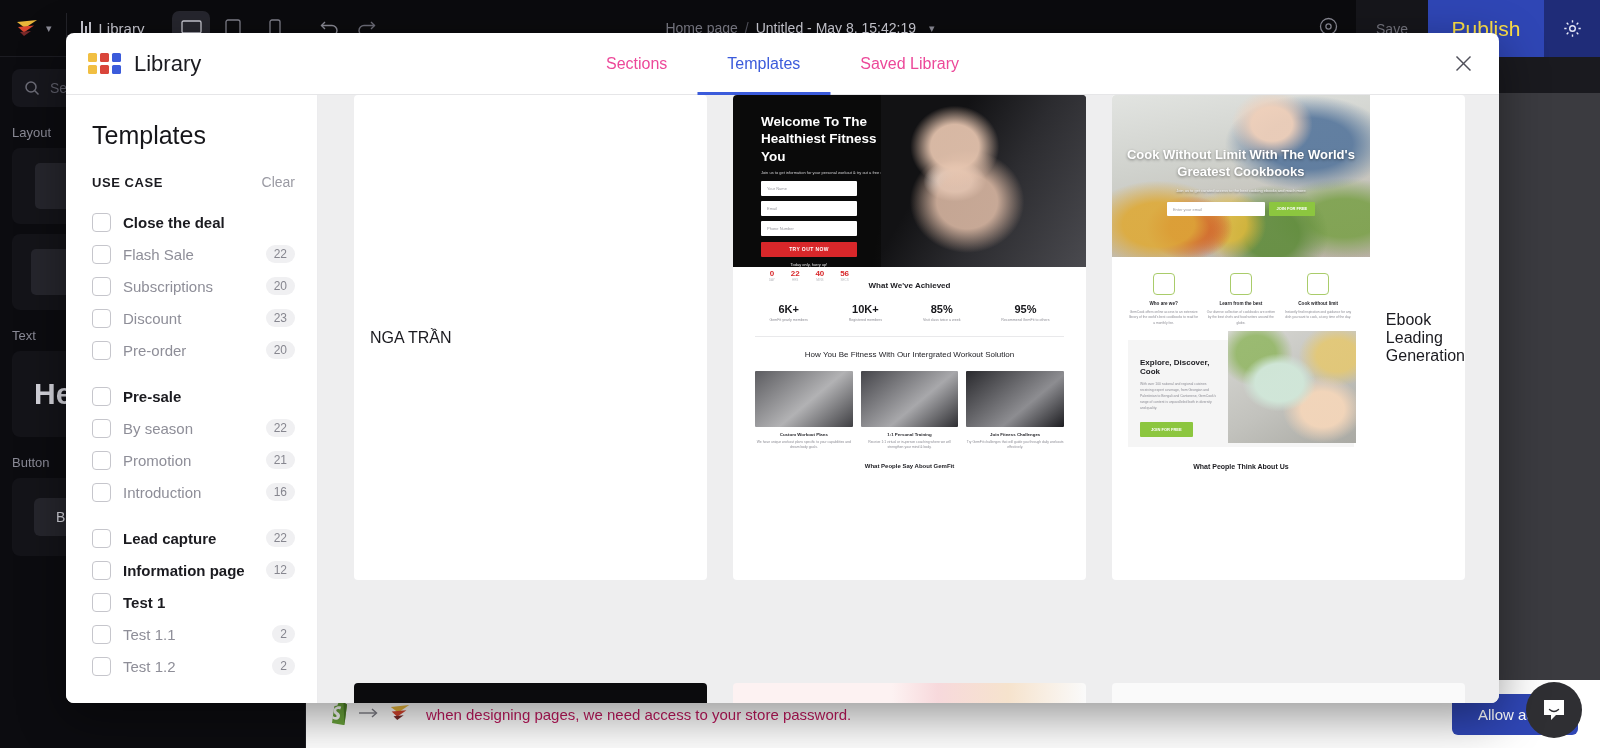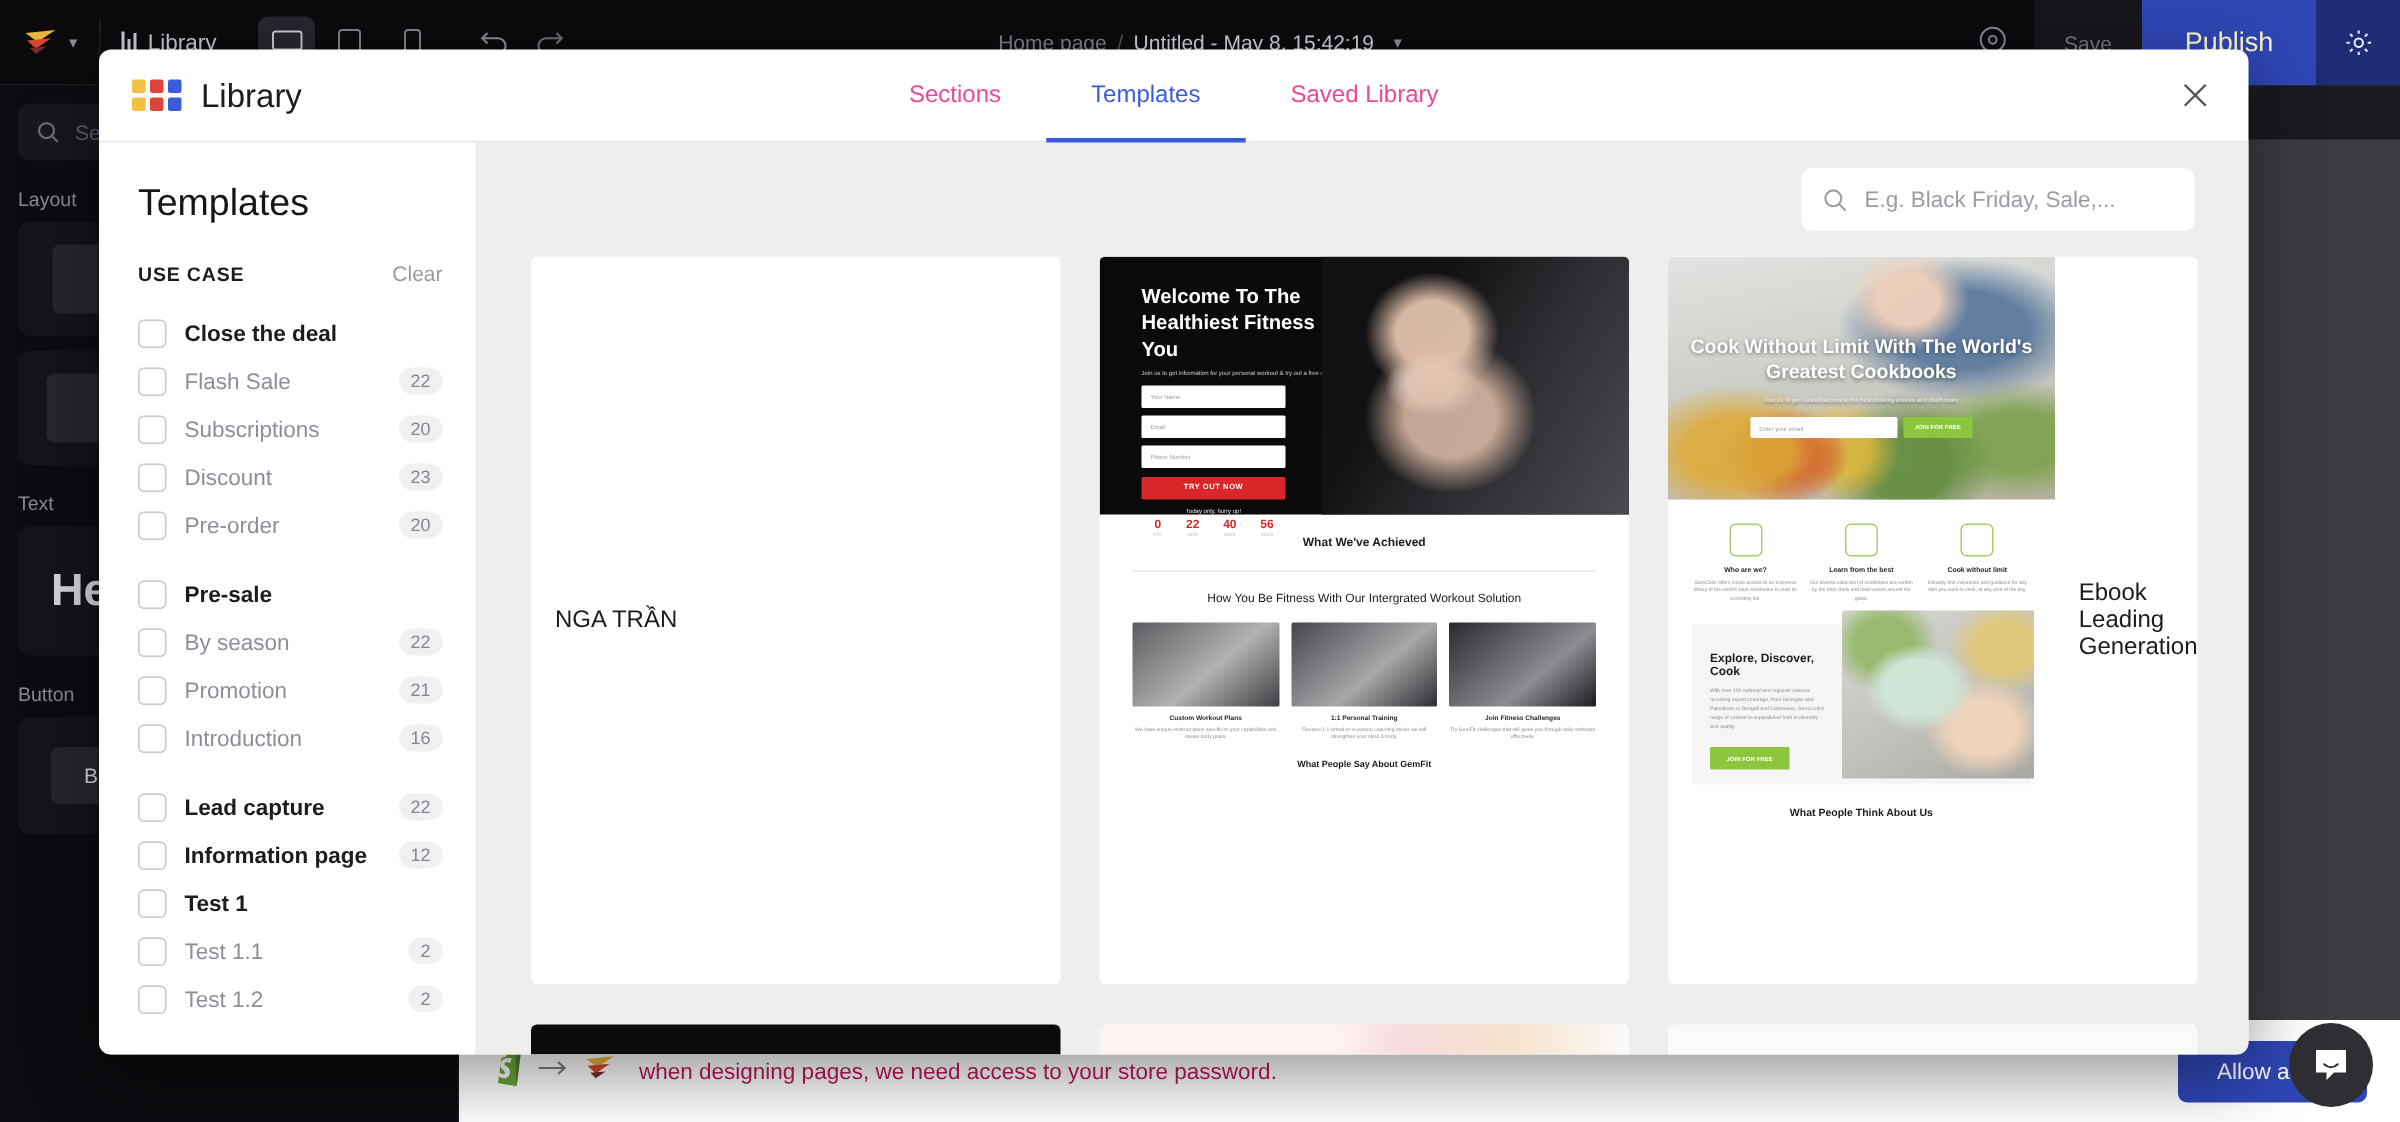--- a/index.html
+++ b/index.html
@@ -31,21 +31,21 @@
   .dev-btn { width: 38px; height: 34px; border-radius: 7px; display: flex; align-items: center; justify-content: center; }
   .dev-btn.active { background: #26262e; }
   .tb-undo { display: flex; gap: 16px; margin-left: 26px; color: #7f7f8a; }
   .tb-center { position: absolute; left: 50%; transform: translateX(-50%); display: flex; align-items: center; gap: 7px; font-size: 14px; }
   .tb-crumb-a { color: #7d7d88; }
   .tb-crumb-slash { color: #55555f; }
   .tb-crumb-b { color: #cfcfd8; }
   .tb-right { position: absolute; right: 0; top: 0; height: 57px; display: flex; align-items: center; gap: 0; }
   .tb-eye { padding: 0 18px; color: #8a8a95; }
   .btn-save { height: 57px; width: 72px; display:flex; align-items:center; justify-content:center; color: #75757f; font-size: 14px; background: #16161b; }
-  .btn-publish { height: 57px; width: 116px; display:flex; align-items:center; justify-content:center; color: #fef9c3; font-size: 18px; background: #2f46b5; }
+  .btn-publish { height: 57px; width: 116px; display:flex; align-items:center; justify-content:center; color: #fde047; font-size: 21px; background: #2f46b5; }
   .btn-gear { height: 57px; width: 56px; display:flex; align-items:center; justify-content:center; background: #1f2c78; color:#e6e8f8; }
 
   .app-left {
     position: absolute; left: 0; top: 57px; width: 306px; height: 691px;
     background: #0c0c10; border-right: 1px solid #1b1b21;
   }
   .als-search { margin: 12px; height: 38px; background: #17171d; border-radius: 8px; display: flex; align-items: center; padding: 0 12px; gap: 10px; color: #5f5f6b; font-size: 14px; }
   .als-group { color: #8a8a96; font-size: 13px; margin: 18px 0 8px 12px; }
   .als-tile-row { display: flex; gap: 10px; margin: 0 12px; }
   .als-tile { background: #141419; border-radius: 8px; height: 76px; flex: 1; display:flex; align-items:center; justify-content:center; }
@@ -419,29 +419,20 @@
             </div>
             <div class="flt">
               <span class="cb"></span>
               <span class="nm">Test 1.2</span>
               <span class="ct">2</span>
             </div>
           </div>
       </div>
 
       <div class="ml-main">
-        <div class="mm-top">
-          <div class="mm-search">
-            <svg width="17" height="17" viewBox="0 0 17 17" fill="none" stroke="#9c9ca5" stroke-width="1.4">
-                <circle cx="7.2" cy="7.2" r="5.3"></circle>
-                <line x1="11.3" y1="11.3" x2="15.4" y2="15.4"></line>
-              </svg>
-            <span class="ph">E.g. Black Friday, Sale,...</span>
-          </div>
-        </div>
 
         <div class="mm-grid">
 
           <div class="card">
             <div class="thumb">
               <div class="th-earth">
                 <div class="earth-ball"></div>
               </div>
             </div>
             <div class="cap">NGA TRẦN</div>
@@ -473,20 +464,38 @@
                         <span>MINS</span>
                       </div>
                     <div>
                         <b>56</b>
                         <span>SECS</span>
                       </div>
                   </div>
                 </div>
                 <div class="fit-sec">
                   <div class="h">What We've Achieved</div>
+                  <div class="fit-stats">
+                    <div class="s">
+                        <b>6K+</b>
+                        <span>GemFit yearly members</span>
+                      </div>
+                    <div class="s">
+                        <b>10K+</b>
+                        <span>Registered members</span>
+                      </div>
+                    <div class="s">
+                        <b>85%</b>
+                        <span>Visit class twice a week</span>
+                      </div>
+                    <div class="s">
+                        <b>95%</b>
+                        <span>Recommend GemFit to others</span>
+                      </div>
+                  </div>
                 </div>
                 <div class="fit-hr"></div>
                 <div class="fit-h2">How You Be Fitness With Our Intergrated Workout Solution</div>
                 <div class="fit-cards">
                   <div class="fit-card">
                     <div class="im" style="background:linear-gradient(140deg,#5c5c60,#b2b2b4 55%,#3f3f43)"></div>
                     <div class="t">Custom Workout Plans</div>
                     <div class="d">We have unique workout plans specific to your capabilities and dream body goals.</div>
                   </div>
                   <div class="fit-card">

